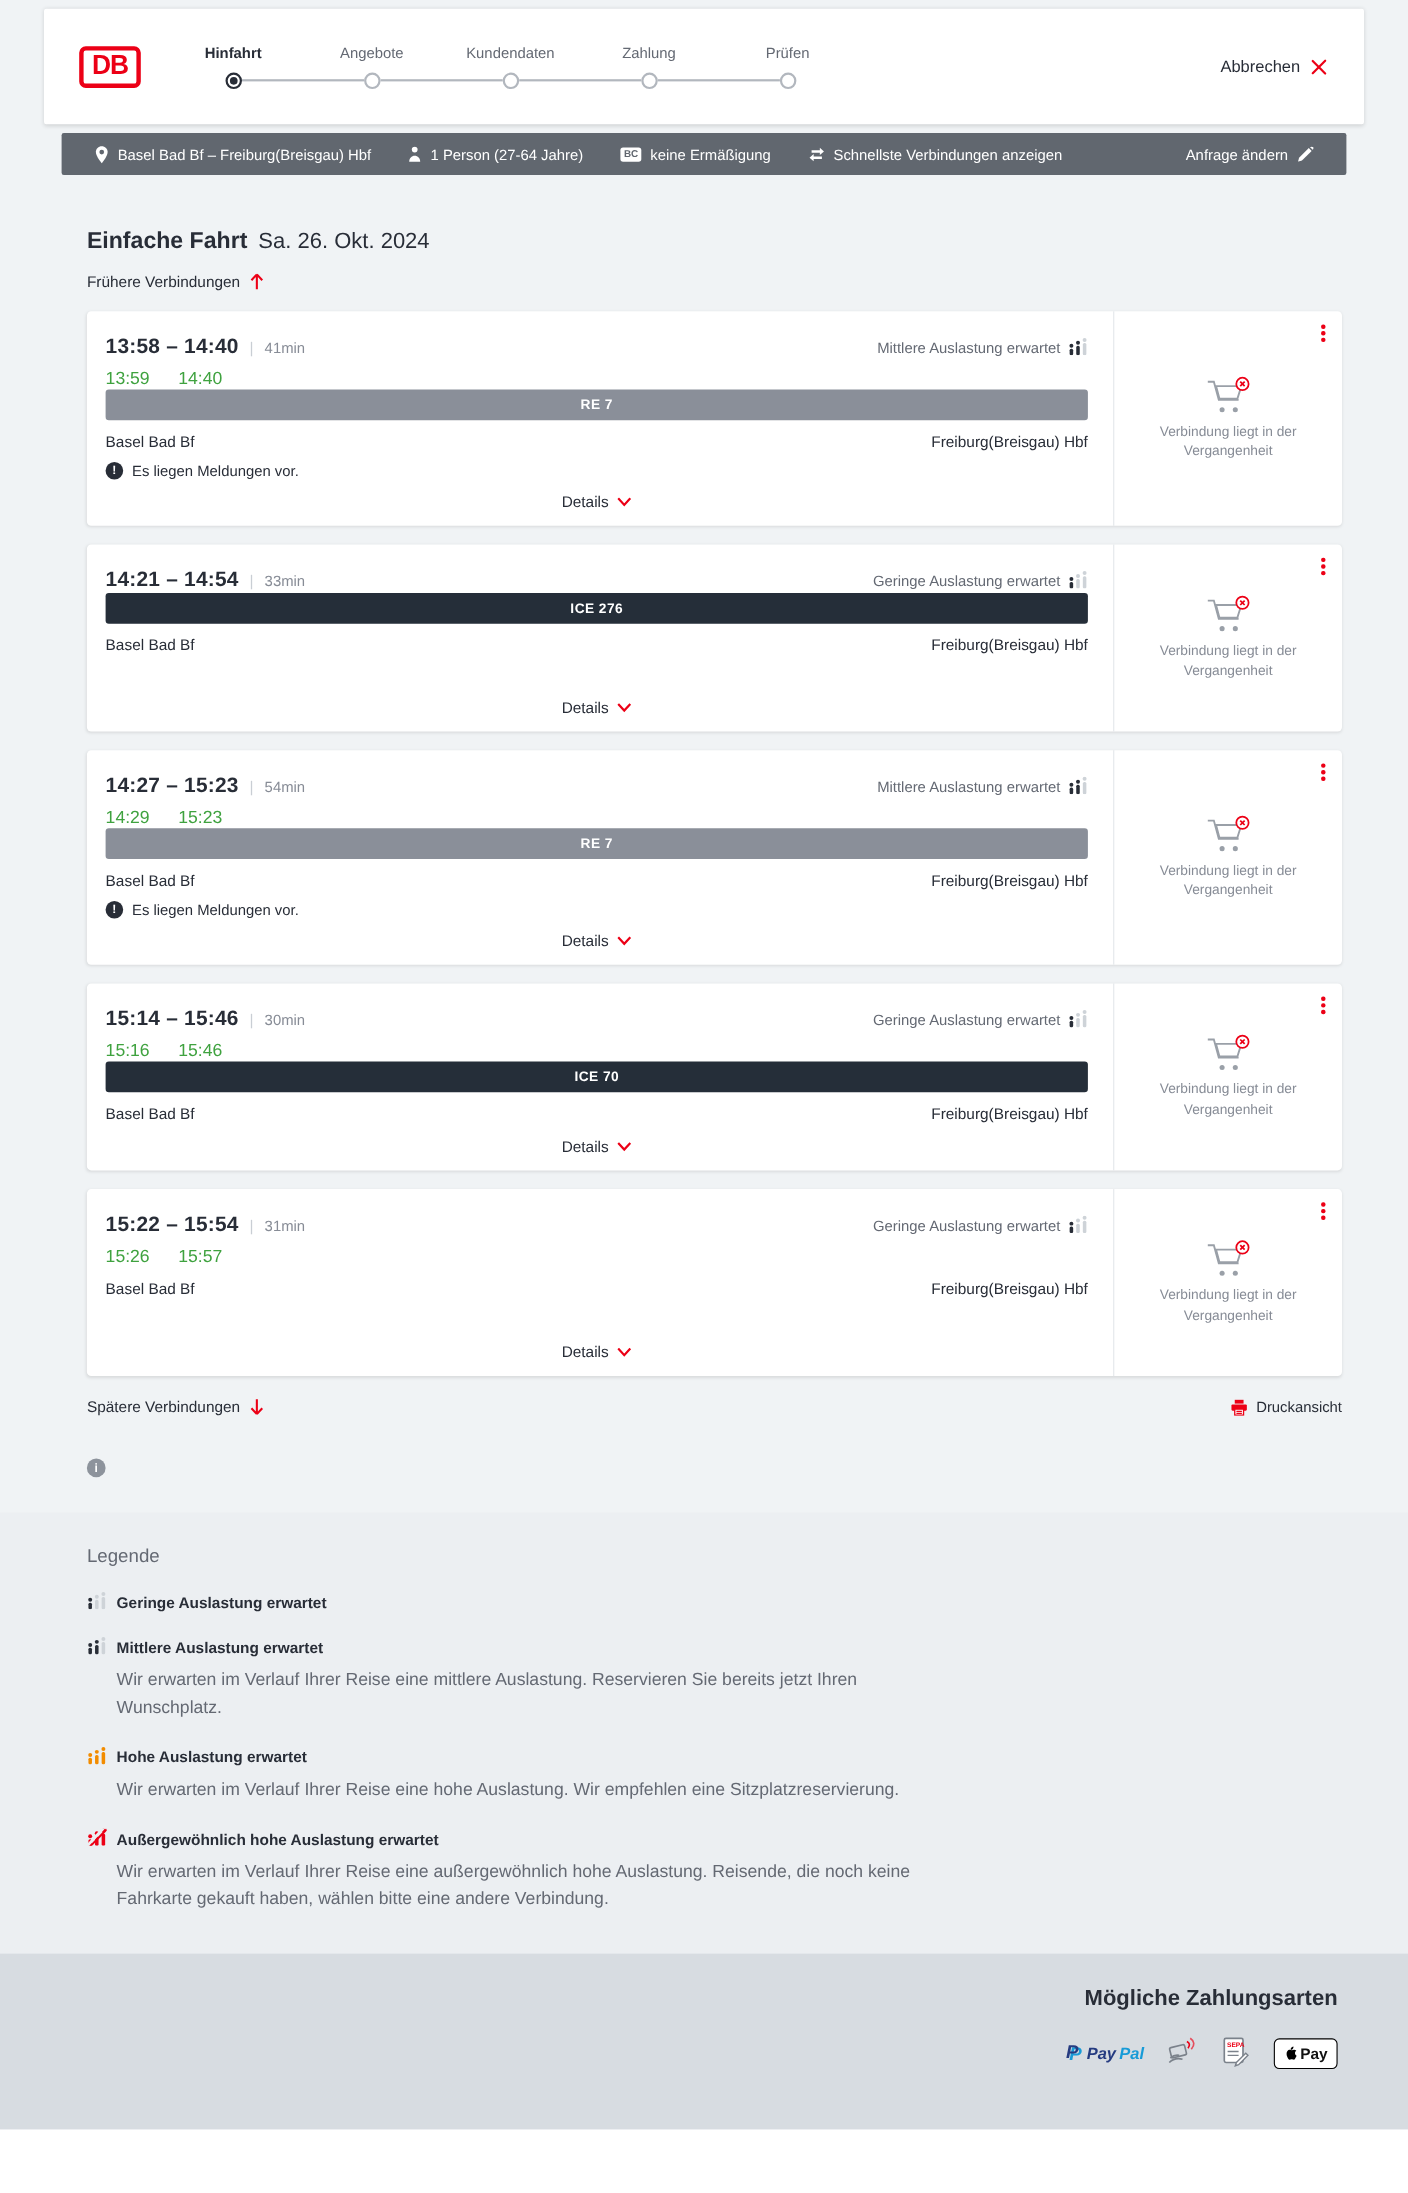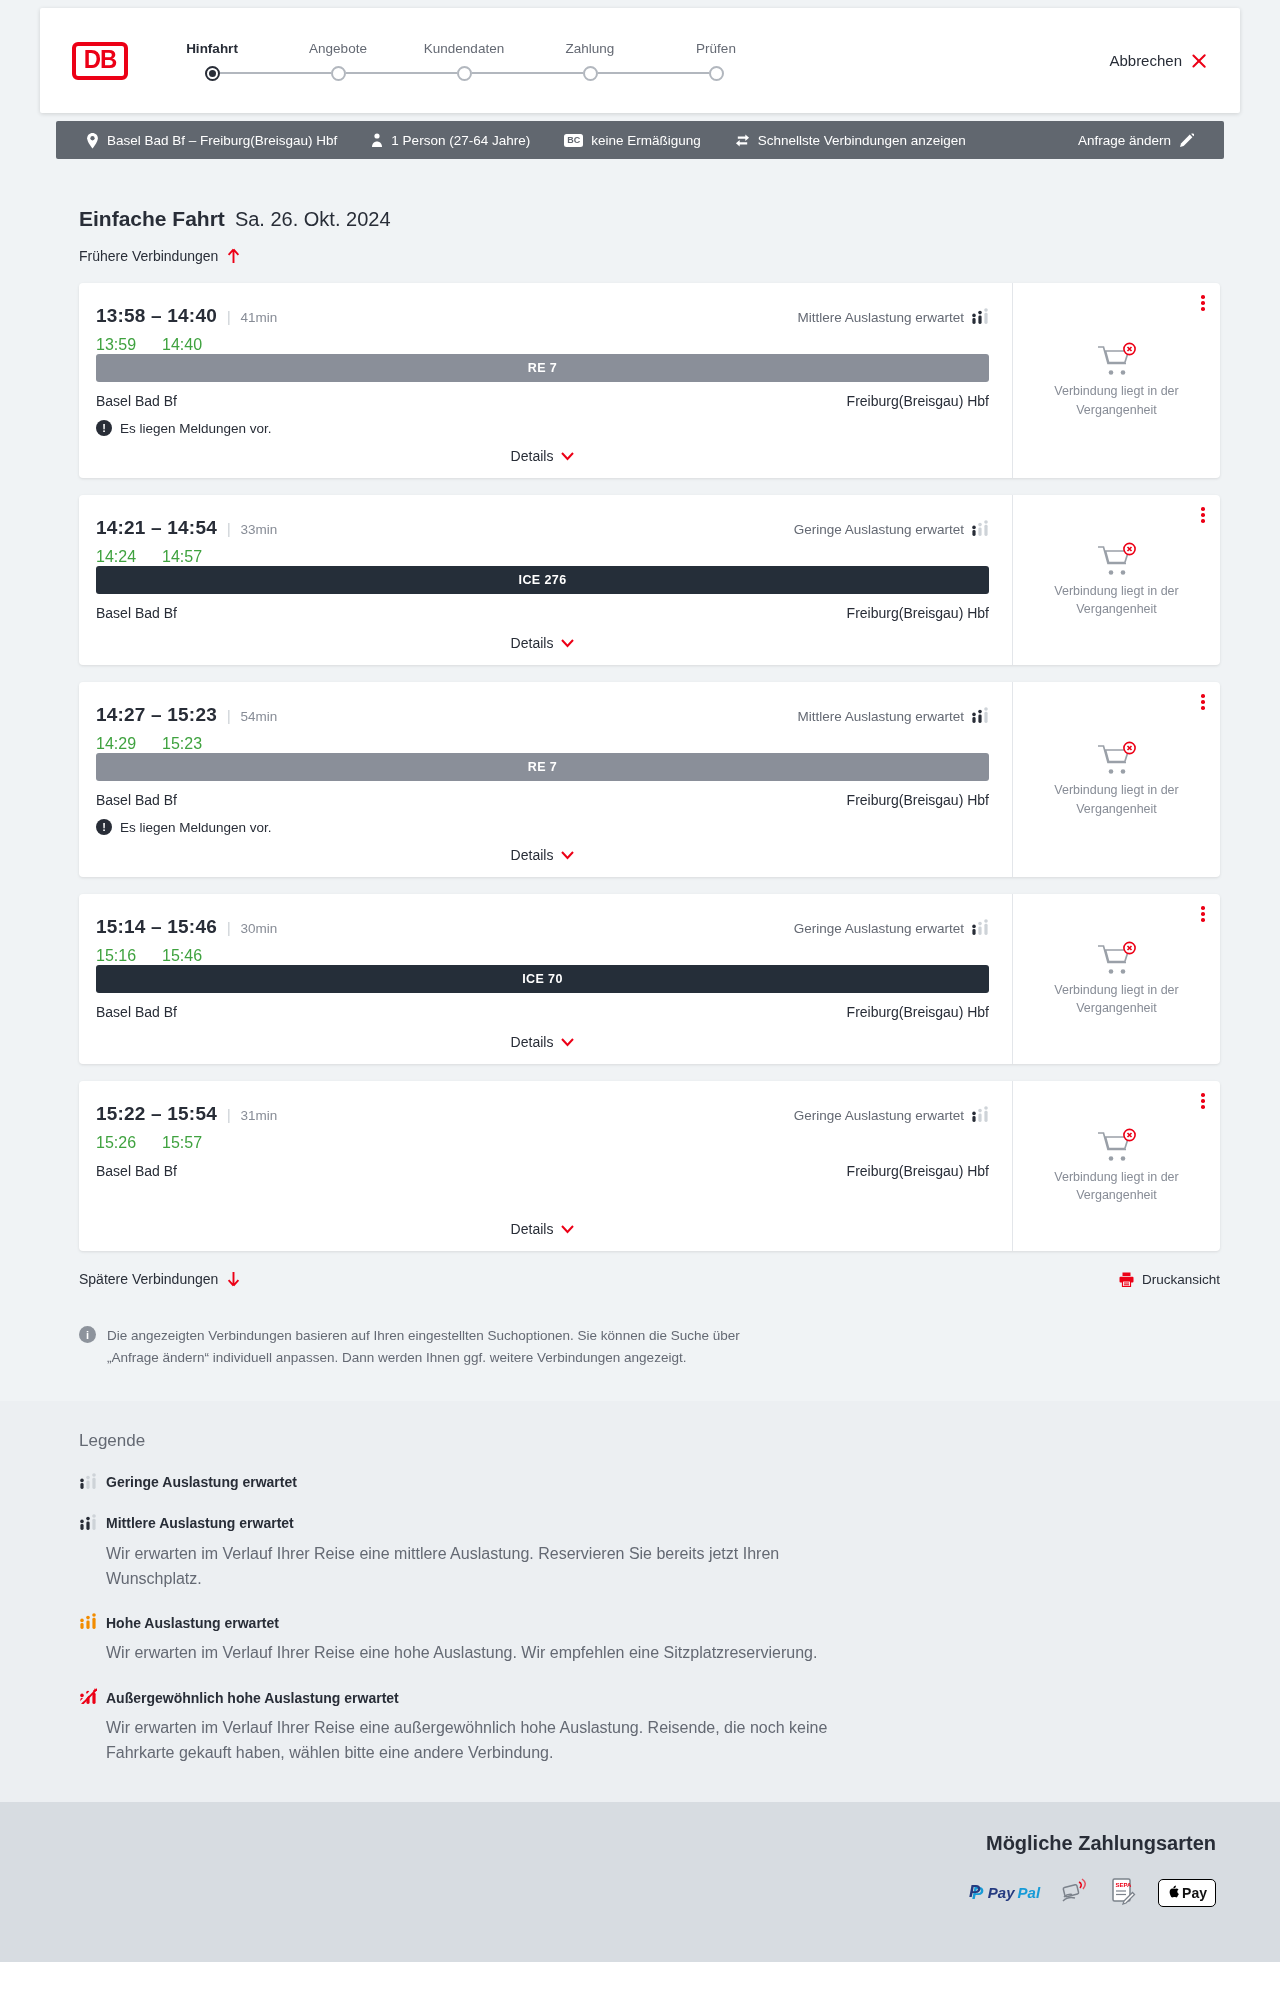--- a/index.html
+++ b/index.html
@@ -261,24 +261,20 @@
           <span class="occ-ic"><svg width="18" height="16" viewBox="0 0 18 16">
                   <circle cx="3" cy="7.4" r="1.8" fill="#282d37"></circle>
                   <rect x="1.4" y="10" width="3.2" height="6" rx="1.4" fill="#282d37"></rect>
                   <circle cx="9" cy="4.6" r="1.8" fill="#ced3d8"></circle>
                   <rect x="7.4" y="7.4" width="3.2" height="8.6" rx="1.4" fill="#ced3d8"></rect>
                   <circle cx="15" cy="2" r="1.8" fill="#ced3d8"></circle>
                   <rect x="13.4" y="4.8" width="3.2" height="11.2" rx="1.4" fill="#ced3d8"></rect>
                 </svg></span>
         </span>
       </div>
-      <div class="row-real">
-        <span>14:24</span>
-        <span>14:57</span>
-      </div>
       <div class="trainbar ice">
         <span>ICE 276</span>
       </div>
       <div class="stations">
         <span>Basel Bad Bf</span>
         <span>Freiburg(Breisgau) Hbf</span>
       </div>
 
       <button class="details">
         <span>Details</span>
@@ -493,21 +489,20 @@
         <rect x="3.5" y="9" width="8" height="5.5" fill="#fff" stroke="#ec0016" stroke-width="1.2"></rect>
         <line x1="5" y1="11" x2="10" y2="11" stroke="#ec0016" stroke-width="1.1"></line>
         <line x1="5" y1="12.8" x2="10" y2="12.8" stroke="#ec0016" stroke-width="1.1"></line>
       </svg>
       <span>Druckansicht</span>
     </button>
   </div>
 
   <div class="infonote">
     <span class="iicon">i</span>
-    <span class="itxt">Die angezeigten Verbindungen basieren auf Ihren eingestellten Suchoptionen. Sie können die Suche über „Anfrage ändern“ individuell anpassen. Dann werden Ihnen ggf. weitere Verbindungen angezeigt.</span>
   </div>
 </main>
 
 <section class="legend">
   <div class="inner">
     <h2>Legende</h2>
     <div id="legendItems">
   <div class="litem">
     <div class="lrow">
       <span class="occ-ic"><svg width="18" height="16" viewBox="0 0 18 16">

